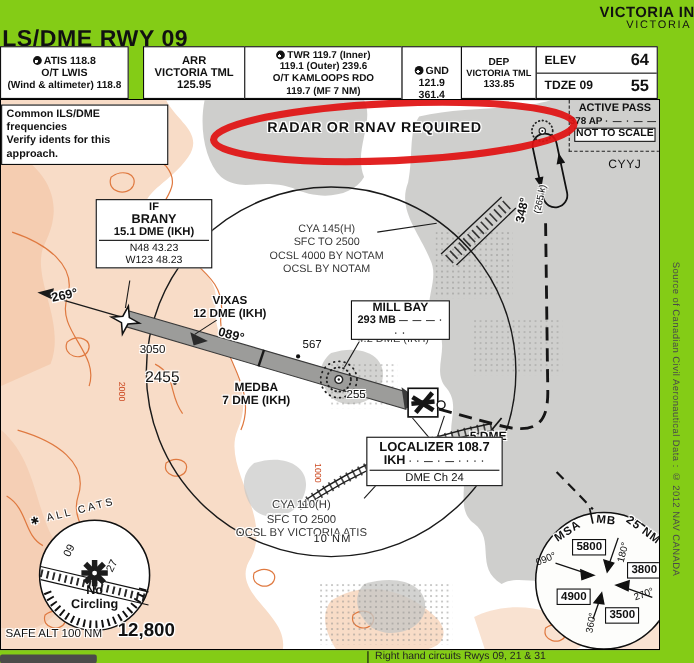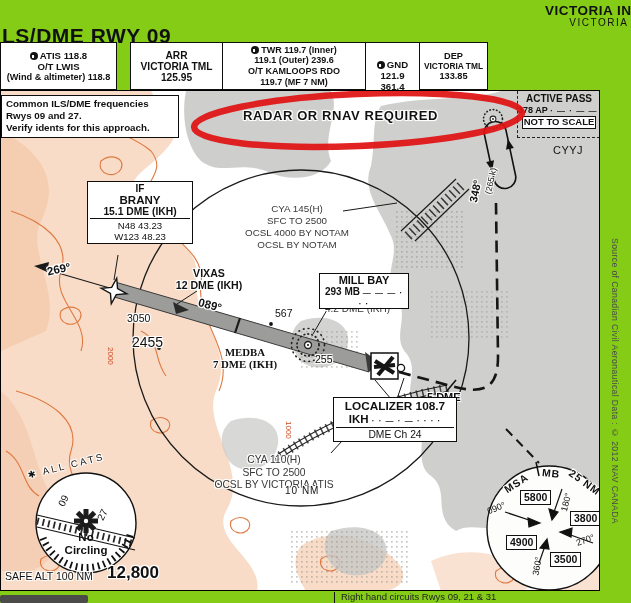--- a/index.html
+++ b/index.html
@@ -56,20 +56,30 @@
   <div class="box commbox" style="left:365px;top:42px;width:55px;height:66px;font-size:9.6px;">
     <div><span class="phone"></span><span>GND</span></div>
     <div>121.9</div>
     <div>361.4</div>
   </div>
   <div class="box commbox" style="left:419px;top:42px;width:69px;height:48px;font-size:9.2px;">
     <div>DEP</div>
     <div style="font-size:8.4px;">VICTORIA TML</div>
     <div>133.85</div>
   </div>
+  <div class="box" style="left:487px;top:42px;width:111px;height:48px;">
+    <div style="display:flex;justify-content:space-between;align-items:center;height:23px;border-bottom:1.3px solid #0e0e0e;padding:0 7px;">
+      <span class="b" style="font-size:11px;">ELEV</span>
+      <span class="b" style="font-size:15px;">64</span>
+    </div>
+    <div style="display:flex;justify-content:space-between;align-items:center;height:22px;padding:0 7px;">
+      <span class="b" style="font-size:11px;">TDZE 09</span>
+      <span class="b" style="font-size:15px;">55</span>
+    </div>
+  </div>
 
   <div id="mapwrap">
 
     <svg id="mapsvg" width="600" height="500" viewBox="0 0 600 500">
       <defs>
         <pattern id="urb" width="5" height="5" patternUnits="userSpaceOnUse">
           <rect x="0" y="0" width="1.7" height="1.7" fill="#8f8f8d"></rect>
         </pattern>
       </defs>
 
@@ -213,23 +223,22 @@
           <line x1="561" y1="398" x2="552" y2="424"></line>
             <polygon points="551,429 548,418 557,421"></polygon>
           <line x1="592" y1="452" x2="564" y2="442"></line>
             <polygon points="559,441 571,437 570,446"></polygon>
           <line x1="538" y1="472" x2="545" y2="452"></line>
             <polygon points="546,448 539,457 548,458"></polygon>
         </g>
       </g>
     </svg>
 
-    <div class="notebox" style="left:0;top:4px;width:178px;padding:2px 4px;font-size:9.8px;line-height:1.25;">
+    <div class="notebox" style="left:0;top:4px;width:152px;padding:2px 4px;font-size:9.8px;line-height:1.25;">
       <div>Common ILS/DME frequencies</div>
-      <div>Rwys 09 and 27.</div>
       <div>Verify idents for this approach.</div>
     </div>
 
     <div class="lbl b halo mlbl" style="left:242px;top:18px;font-size:13px;letter-spacing:.6px;">RADAR OR RNAV REQUIRED</div>
 
     <div class="lbl mlbl" style="left:516px;top:0;width:82px;height:46px;border-left:1.5px dashed #222;border-bottom:1.5px dashed #222;background:transparent;">
       <div class="b ctr" style="font-size:10px;margin-top:2px;">ACTIVE PASS</div>
       <div style="font-size:9px;text-align:center;"><span class="b">378 AP</span>
         <span class="morse">· —  · — — ·</span></div>
       <div class="b ctr" style="font-size:9.5px;border:1.4px solid #111;display:block;margin:1px auto 0;width:72px;background:#fff;">NOT TO SCALE</div>
@@ -262,21 +271,21 @@
     <div class="lbl b halo mlbl" style="left:46px;top:172px;font-size:11.5px;transform:rotate(-12deg);">269°</div>
     <div class="lbl b halo mlbl" style="left:197px;top:208px;font-size:11.5px;transform:rotate(15deg);">089°</div>
 
     <div class="notebox ctr" style="left:318px;top:182px;width:90px;padding:0 2px;">
       <div style="font-size:11px;">MILL BAY</div>
       <div style="font-size:10px;"><span>293 MB</span>
         <span class="morse">— —  — · · ·</span></div>
     </div>
     <div class="lbl gray halo mlbl" style="left:324px;top:212px;font-size:10px;">4.2 DME (IKH)</div>
 
-    <div class="lbl b ctr halo mlbl" style="left:196px;top:255px;width:96px;font-size:10.8px;font-family:Liberation Serif, serif;">
+    <div class="lbl b ctr halo mlbl" style="left:184px;top:255px;width:96px;font-size:10.8px;">
       <div>MEDBA</div>
       <div>7 DME (IKH)</div>
     </div>
 
     <div class="lbl halo mlbl" style="left:126px;top:221px;font-size:10.5px;">3050</div>
     <div class="lbl halo mlbl" style="left:131px;top:243px;font-size:14px;">2455</div>
     <div class="lbl halo mlbl" style="left:274px;top:216px;font-size:10.5px;">567</div>
     <div class="lbl halo mlbl" style="left:314px;top:262px;font-size:10.5px;">255</div>
     <div class="lbl mlbl" style="left:114px;top:256px;font-size:8px;color:#cc4a22;transform:rotate(90deg);transform-origin:0 0;">2000</div>
     <div class="lbl mlbl" style="left:292px;top:330px;font-size:8px;color:#cc4a22;transform:rotate(90deg);transform-origin:0 0;">1000</div>

